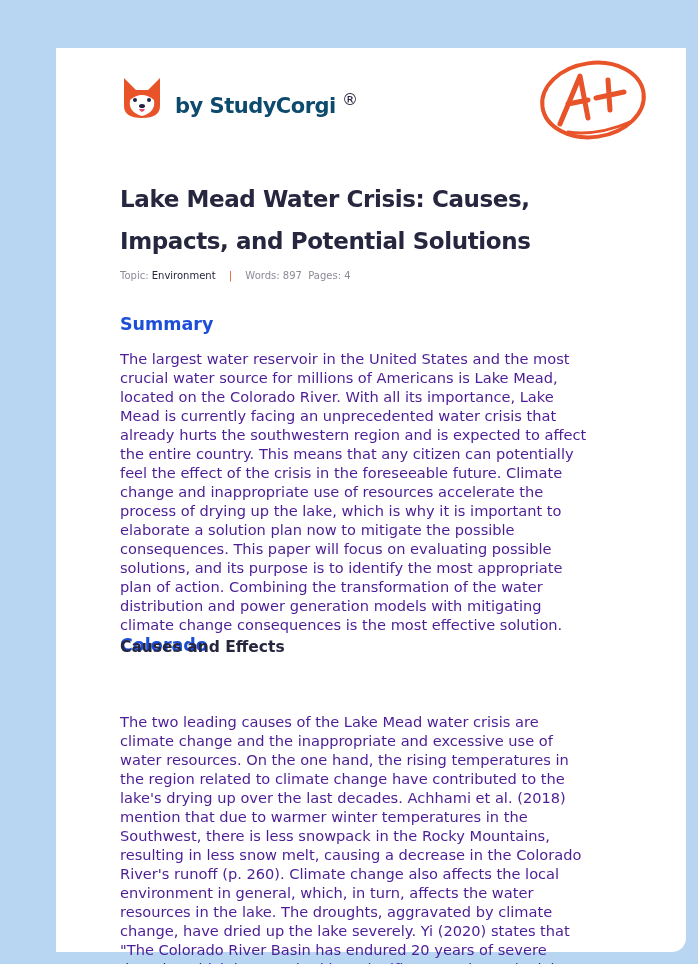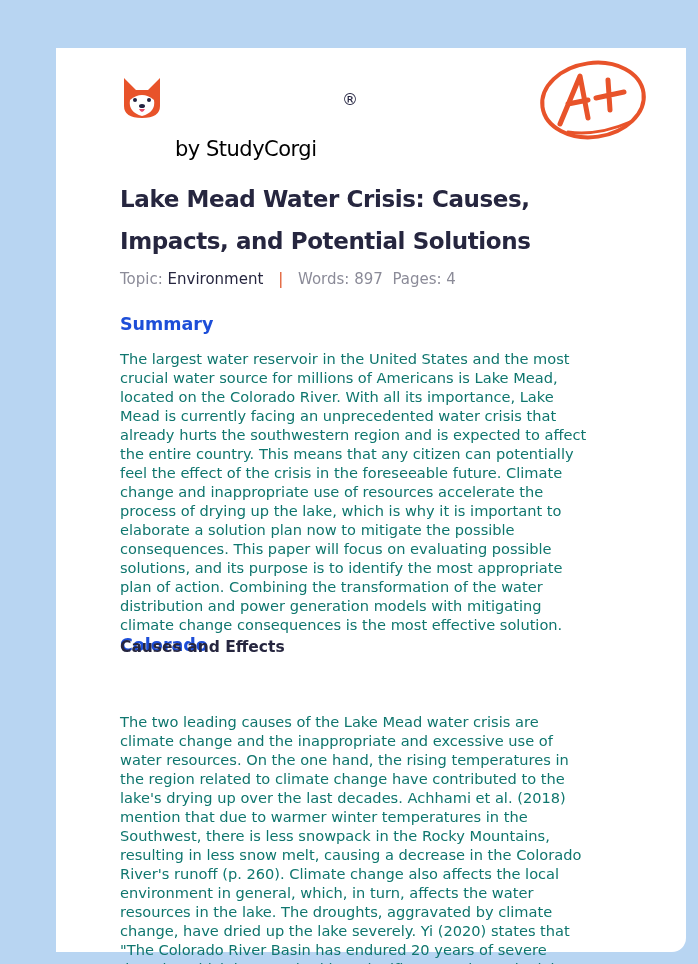--- a/index.html
+++ b/index.html
@@ -1,29 +1,29 @@
 <!DOCTYPE html>
 <html><head>
 <meta charset="utf-8">
 <style>
   html,body{margin:0;padding:0;}
   body{width:698px;height:964px;background:#b8d5f2;position:relative;overflow:hidden;font-family:"DejaVu Sans","Liberation Sans",sans-serif;}
   .card{position:absolute;left:56px;top:48px;width:630px;height:904px;background:#ffffff;border-radius:0 0 14px 0;}
   .logo{position:absolute;left:122px;top:76px;display:flex;align-items:center;}
   .corgi{width:40px;height:44px;}
-  .brand{position:absolute;left:175px;top:94px;font-family:"DejaVu Sans",sans-serif;font-weight:normal;font-size:21px;color:#000000;letter-spacing:-0.5px;margin-top:43px;}
+  .brand{position:absolute;left:175px;top:94px;font-family:"DejaVu Sans",sans-serif;font-weight:bold;font-size:21px;color:#0c4a6e;letter-spacing:-0.5px;}
   .reg{position:absolute;left:342px;top:90px;font-size:16px;color:#22223f;}
   .grade{position:absolute;left:538px;top:58px;width:110px;height:84px;}
   h1{position:absolute;left:120px;top:178px;margin:0;width:520px;font-family:"DejaVu Sans",sans-serif;font-weight:bold;font-size:23px;line-height:42px;color:#26263f;letter-spacing:-0.4px;}
-  .meta{position:absolute;left:120px;top:270px;font-size:15px;color:#8b8b98;white-space:nowrap;}
+  .meta{position:absolute;left:120px;top:270px;font-size:10px;color:#8b8b98;white-space:nowrap;}
   .meta .topic{color:#26263f;}
   .meta .sep{color:#e0562a;margin:0 10px;}
   h2{position:absolute;left:120px;margin:0;font-family:"DejaVu Sans",sans-serif;font-weight:bold;font-size:17.5px;color:#1d4ed8;}
   h3{position:absolute;left:120px;margin:0;font-family:"DejaVu Sans",sans-serif;font-weight:bold;font-size:15.5px;color:#26263f;}
-  .para{position:absolute;left:120px;margin:0;width:510px;font-size:14.6px;line-height:19px;color:#0f766e;white-space:pre-line;}
+  .para{position:absolute;left:120px;margin:0;width:510px;font-size:14.6px;line-height:19px;color:#4c1d95;white-space:pre-line;}
 </style>
 </head>
 <body>
 
 <div class="card"></div>
 
 <div class="logo">
   <svg class="corgi" viewBox="0 0 40 44">
     <path d="M2 2 L14 14 L26 14 L38 2 L38 30 Q38 42 20 42 Q2 42 2 30 Z" fill="#e8532a"></path>
     <path d="M8 24 Q20 14 32 24 Q34 36 20 40 Q6 36 8 24 Z" fill="#ffffff"></path>

